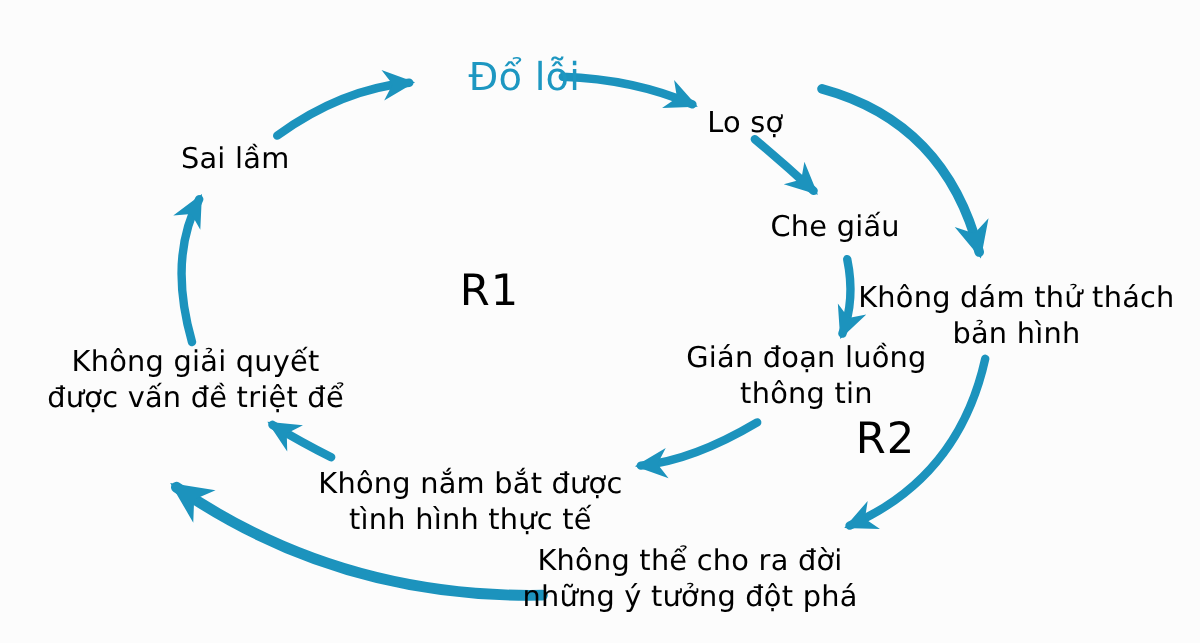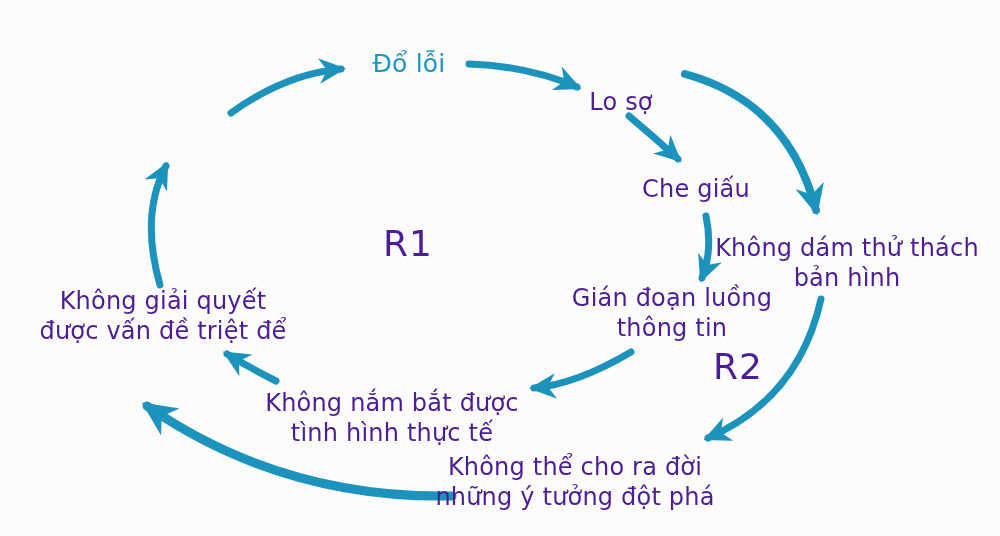--- a/index.html
+++ b/index.html
@@ -8,27 +8,27 @@
     width:1000px;height:536px;
     background:#fcfcfc;
     overflow:hidden;
     font-family:"DejaVu Sans", sans-serif;
   }
   .arrows{position:absolute;left:0;top:0;width:1000px;height:536px;}
   .lbl{
     position:absolute;
     transform:translate(-50%,-50%);
     text-align:center;
-    color:#4c1d95;
+    color:#000000;
     font-size:24px;
     line-height:1.25;
     letter-spacing:0.2px;
   }
   .lbl .line{display:block;white-space:nowrap;}
-  .lbl.accent{color:#1d97c1;font-size:25px;}
+  .lbl.accent{color:#1d97c1;font-size:32px;margin-left:28px;}
   .lbl.loop{font-size:36px;letter-spacing:1px;}
   
   .pos-sai-lam{left:196px;top:132px;}
   .pos-do-loi{left:409px;top:64px;}
   .pos-lo-so{left:621px;top:102px;}
   .pos-che-giau{left:696px;top:189px;}
   .pos-khong-dam{left:847px;top:263px;}
   .pos-gian-doan{left:672px;top:313px;}
   .pos-khong-giai-quyet{left:163px;top:316px;}
   .pos-khong-nam-bat{left:392px;top:394px;margin-top:24px;}
@@ -54,20 +54,23 @@
       <path d="M 685,74 Q 788,102 816,210" stroke-width="8" marker-end="url(#ah)"></path>
       <path d="M 706,216 Q 713,250 702,278" stroke-width="7" marker-end="url(#ah)"></path>
       <path d="M 631,352 Q 577,384 534,388" stroke-width="7" marker-end="url(#ah)"></path>
       <path d="M 276,381 Q 252,369 227,354" stroke-width="7" marker-end="url(#ah)"></path>
       <path d="M 160,285 Q 140,215 166,166" stroke-width="7" marker-end="url(#ah)"></path>
       <path d="M 821,299 Q 799,398 708,438" stroke-width="7" marker-end="url(#ah)"></path>
       <path d="M 452,496 Q 282,499 147,406" stroke-width="9" marker-end="url(#ah)"></path>
     </g>
   </svg>
 
+  <div class="lbl pos-sai-lam">
+    <span class="line">Sai lầm</span>
+  </div>
 
   <div class="lbl accent pos-do-loi">
     <span class="line">Đổ lỗi</span>
   </div>
 
   <div class="lbl pos-lo-so">
     <span class="line">Lo sợ</span>
   </div>
 
   <div class="lbl pos-che-giau">

